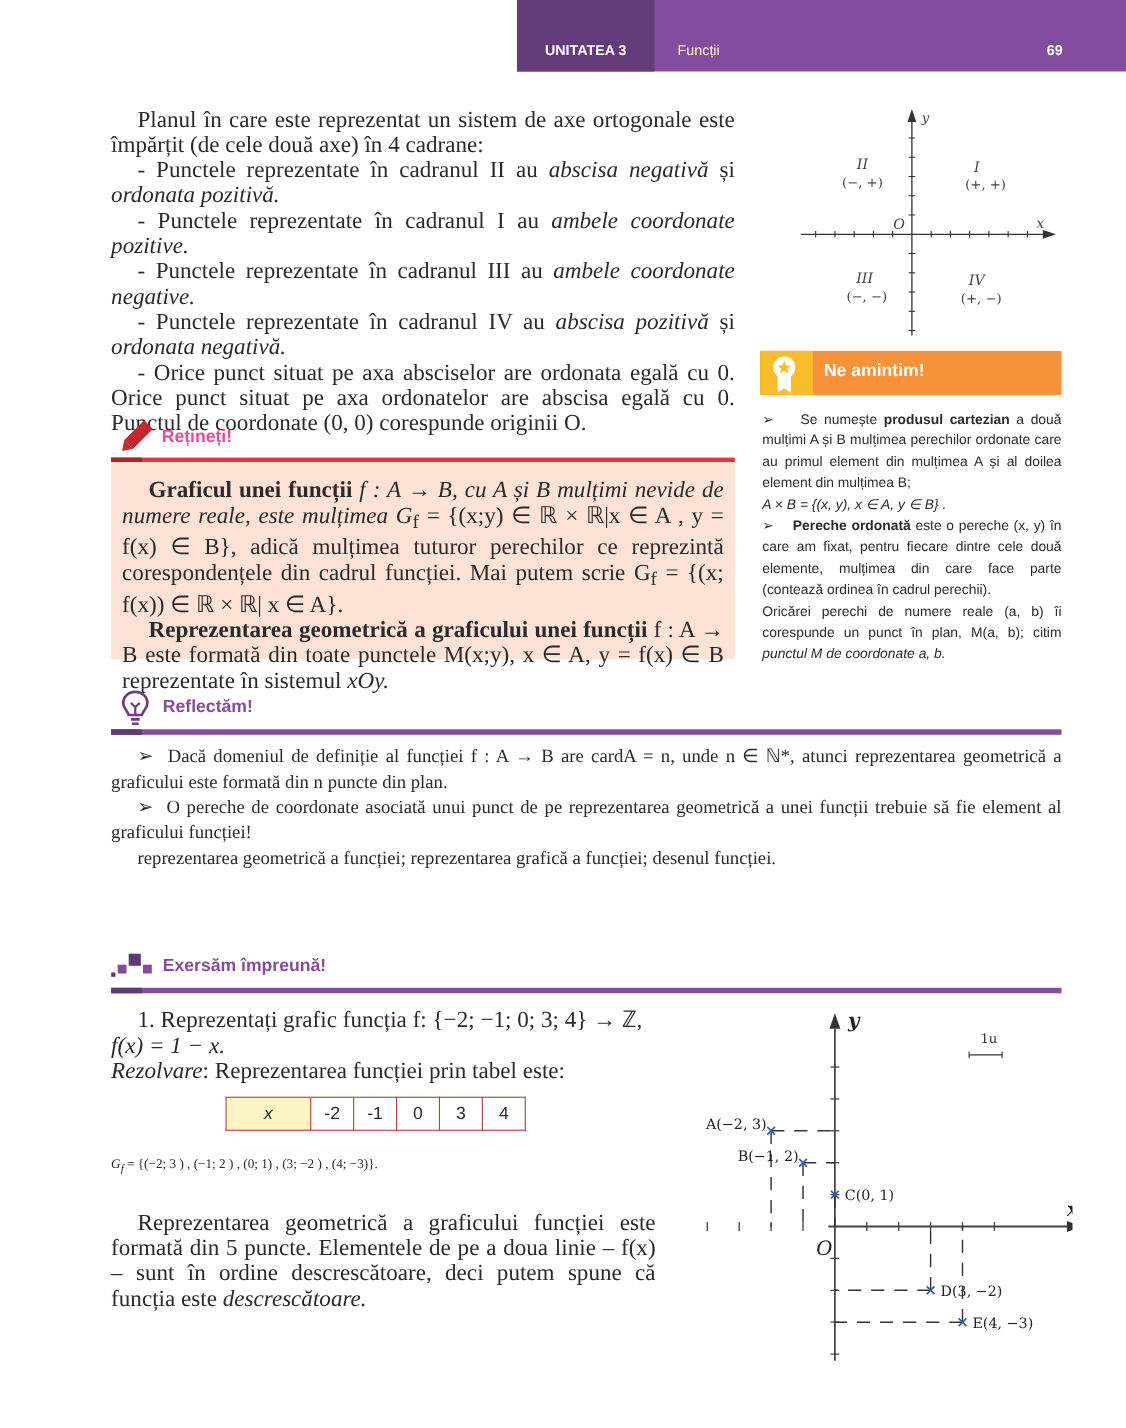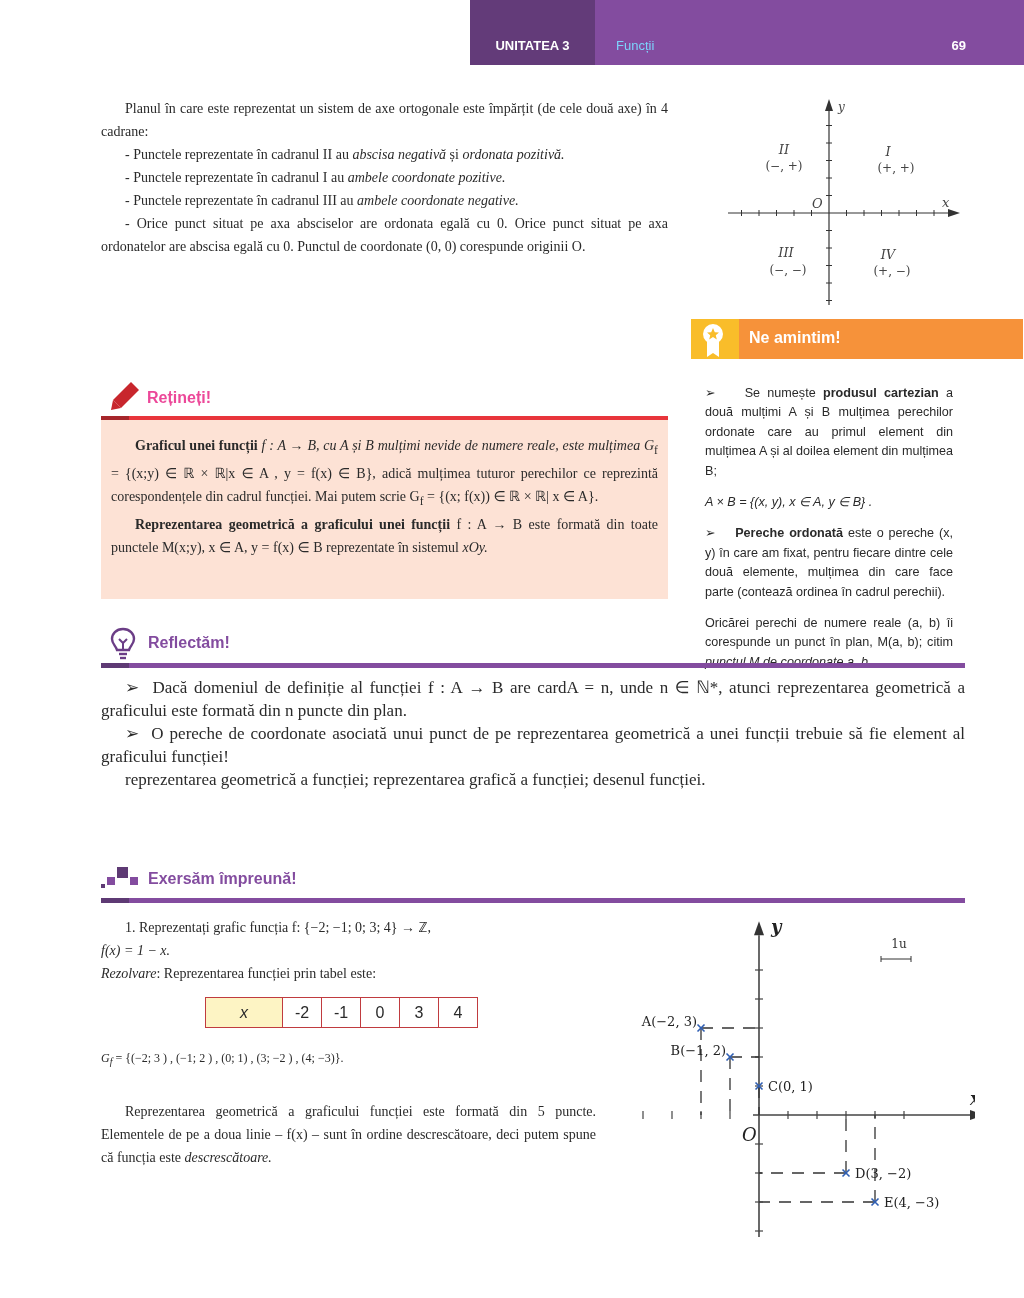--- a/index.html
+++ b/index.html
@@ -1,38 +1,38 @@
 <!DOCTYPE html>
 <html><head>
 <meta charset="utf-8">
 <style>
   * { box-sizing: border-box; margin: 0; padding: 0; }
   body { width: 1024px; height: 1298px; background: #ffffff; position: relative; overflow: hidden; font-family: "DejaVu Serif", serif; color: #2a2a2a; }
   .header { position: absolute; left: 470px; top: 0; width: 554px; height: 65px; background: #834c9f; }
   .header .unit { position: absolute; left: 0; top: 0; width: 125px; height: 65px; background: #633b79; color: #fff; font-family: "Liberation Sans", sans-serif; font-weight: bold; font-size: 13px; padding-top: 38px; text-align: center; }
-  .header .chapter { position: absolute; left: 146px; top: 38px; color: #7dd3fc; font-family: "Liberation Sans", sans-serif; font-size: 13px; }
+  .header .chapter { position: absolute; left: 146px; top: 38px; color: #fef9c3; font-family: "Liberation Sans", sans-serif; font-size: 13px; }
   .header .page { position: absolute; right: 58px; top: 38px; color: #fff; font-family: "Liberation Sans", sans-serif; font-weight: bold; font-size: 13px; text-align: right; }
 
-  .para { position: absolute; font-family: "Liberation Serif", serif; font-size: 14px; line-height: 23px; color: #2a2a2a; text-align: justify; }
+  .para { position: absolute; font-family: "Liberation Serif", serif; font-size: 21px; line-height: 23px; color: #2a2a2a; text-align: justify; }
   .para p { margin: 0; }
   .para .ind { text-indent: 24px; }
   em, .it { font-style: italic; }
   b { font-weight: bold; }
 
   .intro { left: 101px; top: 97px; width: 567px; }
 
   
   .quad { position: absolute; left: 720px; top: 95px; width: 250px; height: 215px; }
 
   
-  .ne-head { position: absolute; left: 691px; top: 319px; width: 332px; height: 40px; background: #f6923a; }
+  .ne-head { position: absolute; left: 691px; top: 319px; width: 274px; height: 40px; background: #f6923a; }
   .ne-head .iconbox { position: absolute; left: 0; top: 0; width: 48px; height: 40px; background: #f9bd2a; }
   .ne-head .title { position: absolute; left: 58px; top: 10px; color: #fff; font-family: "Liberation Sans", sans-serif; font-weight: bold; font-size: 16px; }
   .ne-body { position: absolute; left: 693px; top: 372px; width: 272px; font-family: "Liberation Sans", sans-serif; font-size: 12.6px; line-height: 19.4px; color: #2a2a2a; text-align: justify; }
-  .ne-body p { margin: 12px; }
+  .ne-body p { margin: 0; }
 
   
   .ret-head { position: absolute; left: 101px; top: 380px; width: 567px; height: 40px; }
   .ret-head .title { position: absolute; left: 46px; top: 9px; color: #ec4899; font-family: "Liberation Sans", sans-serif; font-weight: bold; font-size: 16px; }
   .ret-bar { position: absolute; left: 101px; top: 416px; width: 567px; height: 4px; background: #e8353b; }
   .ret-bar .dark { position: absolute; left: 0; top: 0; width: 28px; height: 4px; background: #a6262b; }
   .ret-box { position: absolute; left: 101px; top: 420px; width: 567px; height: 179px; background: #fde2d5; }
   .ret-text { left: 111px; top: 434px; width: 547px; }
 
   
@@ -67,20 +67,21 @@
   <div class="unit">UNITATEA 3</div>
   <div class="chapter">Funcții</div>
   <div class="page">69</div>
 </div>
 
 <div class="para intro">
   <p class="ind">Planul în care este reprezentat un sistem de axe ortogonale este împărțit (de cele două axe) în 4 cadrane:</p>
   <p class="ind"><span>- Punctele reprezentate în cadranul II au </span><em>abscisa negativă</em><span> și </span><em>ordonata pozitivă.</em></p>
   <p class="ind"><span>- Punctele reprezentate în cadranul I au </span><em>ambele coordonate pozitive.</em></p>
   <p class="ind"><span>- Punctele reprezentate în cadranul III au </span><em>ambele coordonate negative.</em></p>
+  <p class="ind"><span>- Punctele reprezentate în cadranul IV au </span><em>abscisa pozitivă</em><span> și </span><em>ordonata negativă.</em></p>
   <p class="ind">- Orice punct situat pe axa absciselor are ordonata egală cu 0. Orice punct situat pe axa ordonatelor are abscisa egală cu 0. Punctul de coordonate (0, 0) corespunde originii O.</p>
 </div>
 
 <svg class="quad" viewBox="0 0 250 215">
   <g stroke="#333" stroke-width="1.2">
     <line x1="8" y1="118" x2="228" y2="118"></line>
     <line x1="109" y1="210" x2="109" y2="12"></line>
   </g>
   <polygon points="228,114 240,118 228,122" fill="#333"></polygon>
   <polygon points="105,16 109,4 113,16" fill="#333"></polygon>

